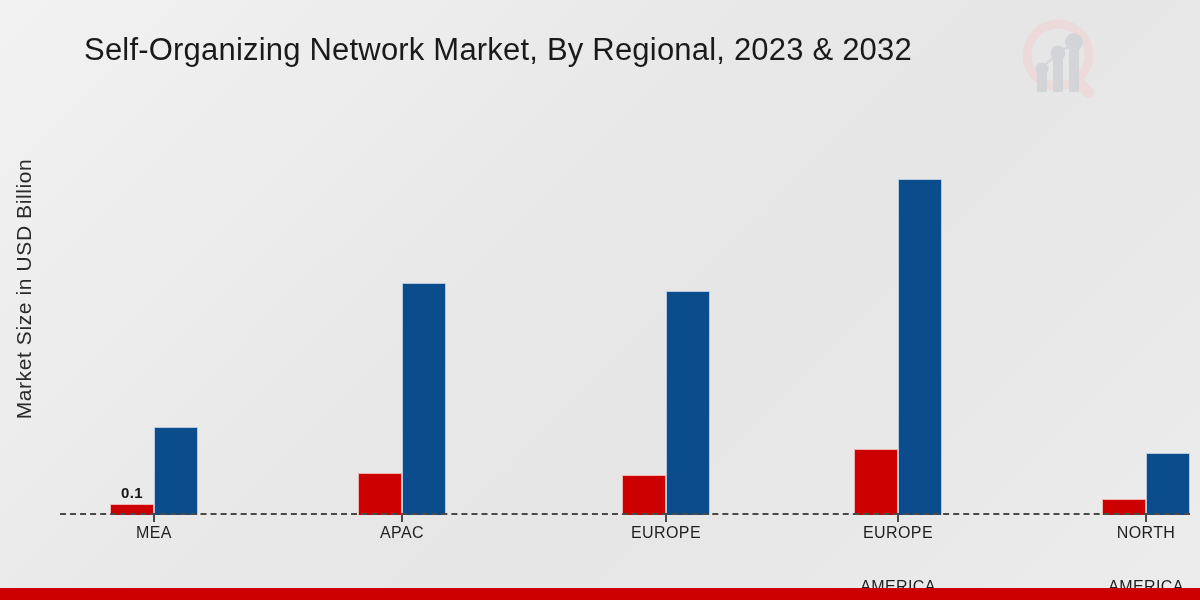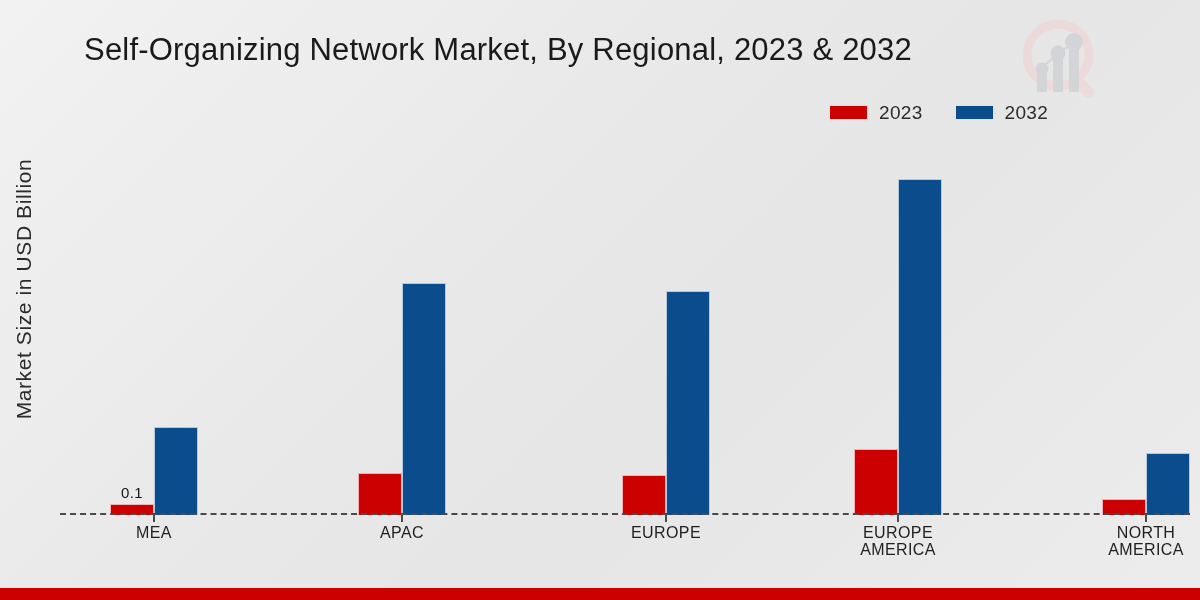--- a/index.html
+++ b/index.html
@@ -144,21 +144,21 @@
   }
   .bar-2023 { background: #cc0000; }
   .bar-2032 { background: #0b4d8c; }
 
   .bar-value {
     position: absolute;
     left: 0;
     width: 44px;
     text-align: center;
     font-size: 15px;
-    font-weight: normal;
+    font-weight: bold;
     color: #151515;
     letter-spacing: 0.3px;
   }
 
   .axis-tick {
     position: absolute;
     left: 43px;
     bottom: -7px;
     width: 2px;
     height: 7px;
@@ -169,21 +169,21 @@
     position: absolute;
     top: 374px;
     left: -26px;
     width: 140px;
     text-align: center;
     font-size: 16px;
     color: #1f1f1f;
     letter-spacing: 0.4px;
     line-height: 17px;
   }
-  .category-label .line2 { display: block; }
+  .category-label .line2 { display: block; margin-top: 37px; }
 
   
   #bottom-stripe {
     position: absolute;
     left: 0;
     bottom: 0;
     width: 1200px;
     height: 12px;
     background: #cc0000;
   }
@@ -203,30 +203,20 @@
       <rect x="45" y="46" width="10" height="38" rx="1" fill="#cdcfd3"></rect>
       <rect x="61" y="36" width="10" height="48" rx="1" fill="#cdcfd3"></rect>
       <line x1="34" y1="60" x2="50" y2="45" stroke="#cdcfd3" stroke-width="2.2"></line>
       <line x1="50" y1="45" x2="66" y2="35" stroke="#cdcfd3" stroke-width="2.2"></line>
       <circle cx="34" cy="61" r="6.5" fill="#cdcfd3"></circle>
       <circle cx="50" cy="45" r="7.5" fill="#cdcfd3"></circle>
       <circle cx="66" cy="34" r="9" fill="#cdcfd3"></circle>
     </svg>
   </div>
 
-  <div id="legend">
-    <div class="legend-item">
-      <span class="legend-swatch bar-2023"></span>
-      <span class="legend-label">2023</span>
-    </div>
-    <div class="legend-item">
-      <span class="legend-swatch bar-2032"></span>
-      <span class="legend-label">2032</span>
-    </div>
-  </div>
 
   <div id="y-axis-title">
     <span>Market Size in USD Billion</span>
   </div>
 
   <div id="plot-area">
     <div id="bars-layer">
         <div class="category-group" style="left: 50px;">
           <div class="bars-pair">
             <div class="bar bar-2023" title="2023: 0.1" style="height: 11.4062px;"></div>

